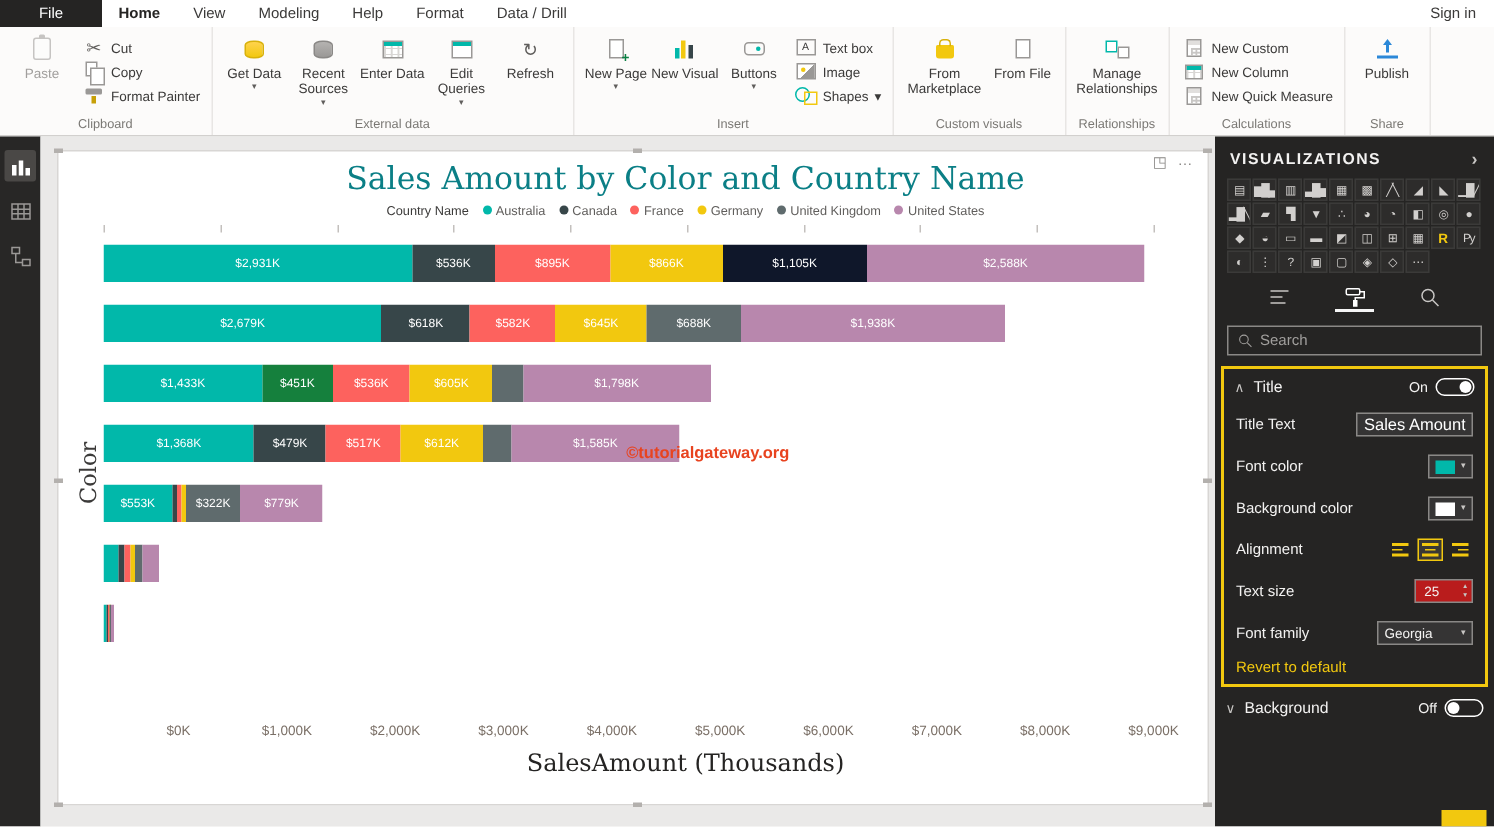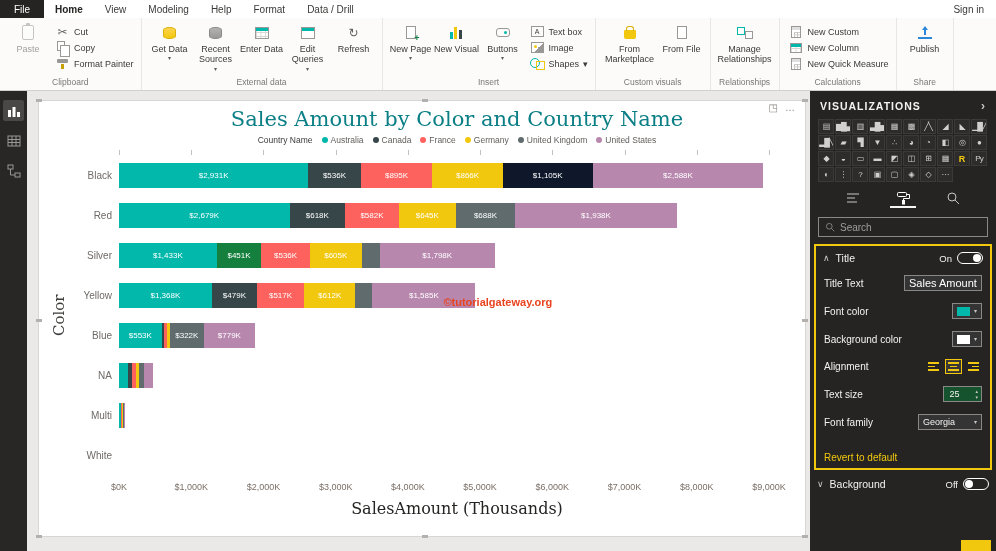--- a/index.html
+++ b/index.html
@@ -2,21 +2,21 @@
 <html><head>
 <meta charset="utf-8">
 <style>
   *{box-sizing:border-box;margin:0;padding:0;}
   html,body{width:996px;height:551px;overflow:hidden;}
   body{font-family:"Liberation Sans",sans-serif;color:#252423;background:#e9e8e7;}
   #app{position:relative;width:996px;height:551px;background:#fff;}
 
   
   #topbar{position:absolute;left:0;top:0;width:100%;height:18px;background:#fff;display:flex;align-items:stretch;font-size:10px;}
-  .file-btn{width:44px;background:#252423;color:#fff;display:flex;align-items:center;justify-content:center;cursor:pointer;}
+  .file-btn{width:68px;background:#252423;color:#fff;display:flex;align-items:center;justify-content:center;cursor:pointer;}
   .top-tabs{display:flex;align-items:center;}
   .top-tab{padding:0 11px;color:#3b3a39;cursor:pointer;height:100%;display:flex;align-items:center;}
   .top-tab.active{font-weight:bold;color:#252423;}
   .signin{margin-left:auto;padding:0 12px;display:flex;align-items:center;color:#3b3a39;cursor:pointer;}
 
   
   #ribbon{position:absolute;left:0;top:18px;width:100%;height:73px;background:#fcfbfa;border-bottom:1px solid #d2d0ce;display:flex;align-items:stretch;}
   .rgroup{display:flex;flex-direction:column;border-right:1px solid #e8e6e4;padding:2px 5px 0;}
   .rgroup-body{flex:1;display:flex;align-items:flex-start;}
   .rgroup-label{font-size:8.5px;color:#7a7874;text-align:center;padding:1px 0 3px;}
@@ -117,30 +117,30 @@
   .tgl-wrap{margin-left:auto;display:flex;align-items:center;gap:5px;font-size:9.5px;}
   .toggle{width:26px;height:12px;border:1px solid #fff;border-radius:7px;position:relative;cursor:pointer;}
   .toggle .knob{position:absolute;top:1px;width:8px;height:8px;border-radius:50%;background:#fff;}
   .toggle.on .knob{right:1px;}
   .toggle.off .knob{left:1px;}
   .frow{display:flex;align-items:center;justify-content:space-between;padding:6px 8px;font-size:10px;}
   .tt-input{width:78px;background:#353434;border:1px solid #8a8886;color:#fff;font-size:11px;height:16px;padding:0 4px;outline:none;}
   .dd{display:flex;align-items:center;gap:4px;border:1px solid #8a8886;background:#353434;height:16px;padding:0 4px;cursor:pointer;}
   .swatch{width:13px;height:9px;display:inline-block;}
   .caret-sm{font-size:6px;color:#c8c6c4;line-height:1;}
-  .spin{display:flex;align-items:center;border:1px solid #8a8886;background:#14532d;height:16px;cursor:pointer;}
+  .spin{display:flex;align-items:center;border:1px solid #8a8886;background:#b91c1c;height:16px;cursor:pointer;}
   .spin .val{width:28px;padding-left:5px;font-size:9px;}
   .spin .arrows{display:flex;flex-direction:column;gap:1px;padding:0 3px;font-size:5px;color:#c8c6c4;line-height:1;}
   .align-group{display:flex;gap:3px;}
   .align-btn{width:17px;height:15px;border:1px solid transparent;display:flex;flex-direction:column;justify-content:center;gap:2px;padding:2px 2px;cursor:pointer;}
   .align-btn i{display:block;height:1.5px;background:#f2c80f;}
   .align-btn.left{align-items:flex-start;} .align-btn.center{align-items:center;} .align-btn.right{align-items:flex-end;}
   .align-btn i:nth-child(1){width:11px;} .align-btn i:nth-child(2){width:7px;} .align-btn i:nth-child(3){width:11px;}
   .align-btn.selected{border-color:#f2c80f;background:#3a3835;}
-  .revert{color:#f2c80f;font-size:10px;padding:4px 8px 2px;cursor:pointer;margin-top:12px;}
+  .revert{color:#f2c80f;font-size:10px;padding:4px 8px 2px;cursor:pointer;}
   .bg-row{display:flex;align-items:center;gap:6px;padding:8px 7px 0;font-size:10.5px;}
   .bg-highlight{position:absolute;right:5px;bottom:0;width:30px;height:11px;background:#f2c80f;}
   .chev{color:#c8c6c4;font-size:9px;}
 </style>
 </head>
 <body>
 
 <div id="app">
 
   <div id="topbar">
@@ -410,30 +410,20 @@
             <span>United Kingdom</span>
           </span>
           <span class="legend-item">
             <span class="legend-dot" style="background: rgb(184, 135, 173);"></span>
             <span>United States</span>
           </span>
         </div>
 
       <div class="chart-body">
         <div class="y-title">Color</div>
-        <div class="cat-col">
-            <div class="cat-label">Black</div>
-            <div class="cat-label">Red</div>
-            <div class="cat-label">Silver</div>
-            <div class="cat-label">Yellow</div>
-            <div class="cat-label">Blue</div>
-            <div class="cat-label">NA</div>
-            <div class="cat-label">Multi</div>
-            <div class="cat-label">White</div>
-          </div>
         <div class="plot">
           <div class="tickmarks">
               <span class="tickmark" style="left: 0%;"></span>
               <span class="tickmark" style="left: 11.1111%;"></span>
               <span class="tickmark" style="left: 22.2222%;"></span>
               <span class="tickmark" style="left: 33.3333%;"></span>
               <span class="tickmark" style="left: 44.4444%;"></span>
               <span class="tickmark" style="left: 55.5556%;"></span>
               <span class="tickmark" style="left: 66.6667%;"></span>
               <span class="tickmark" style="left: 77.7778%;"></span>

